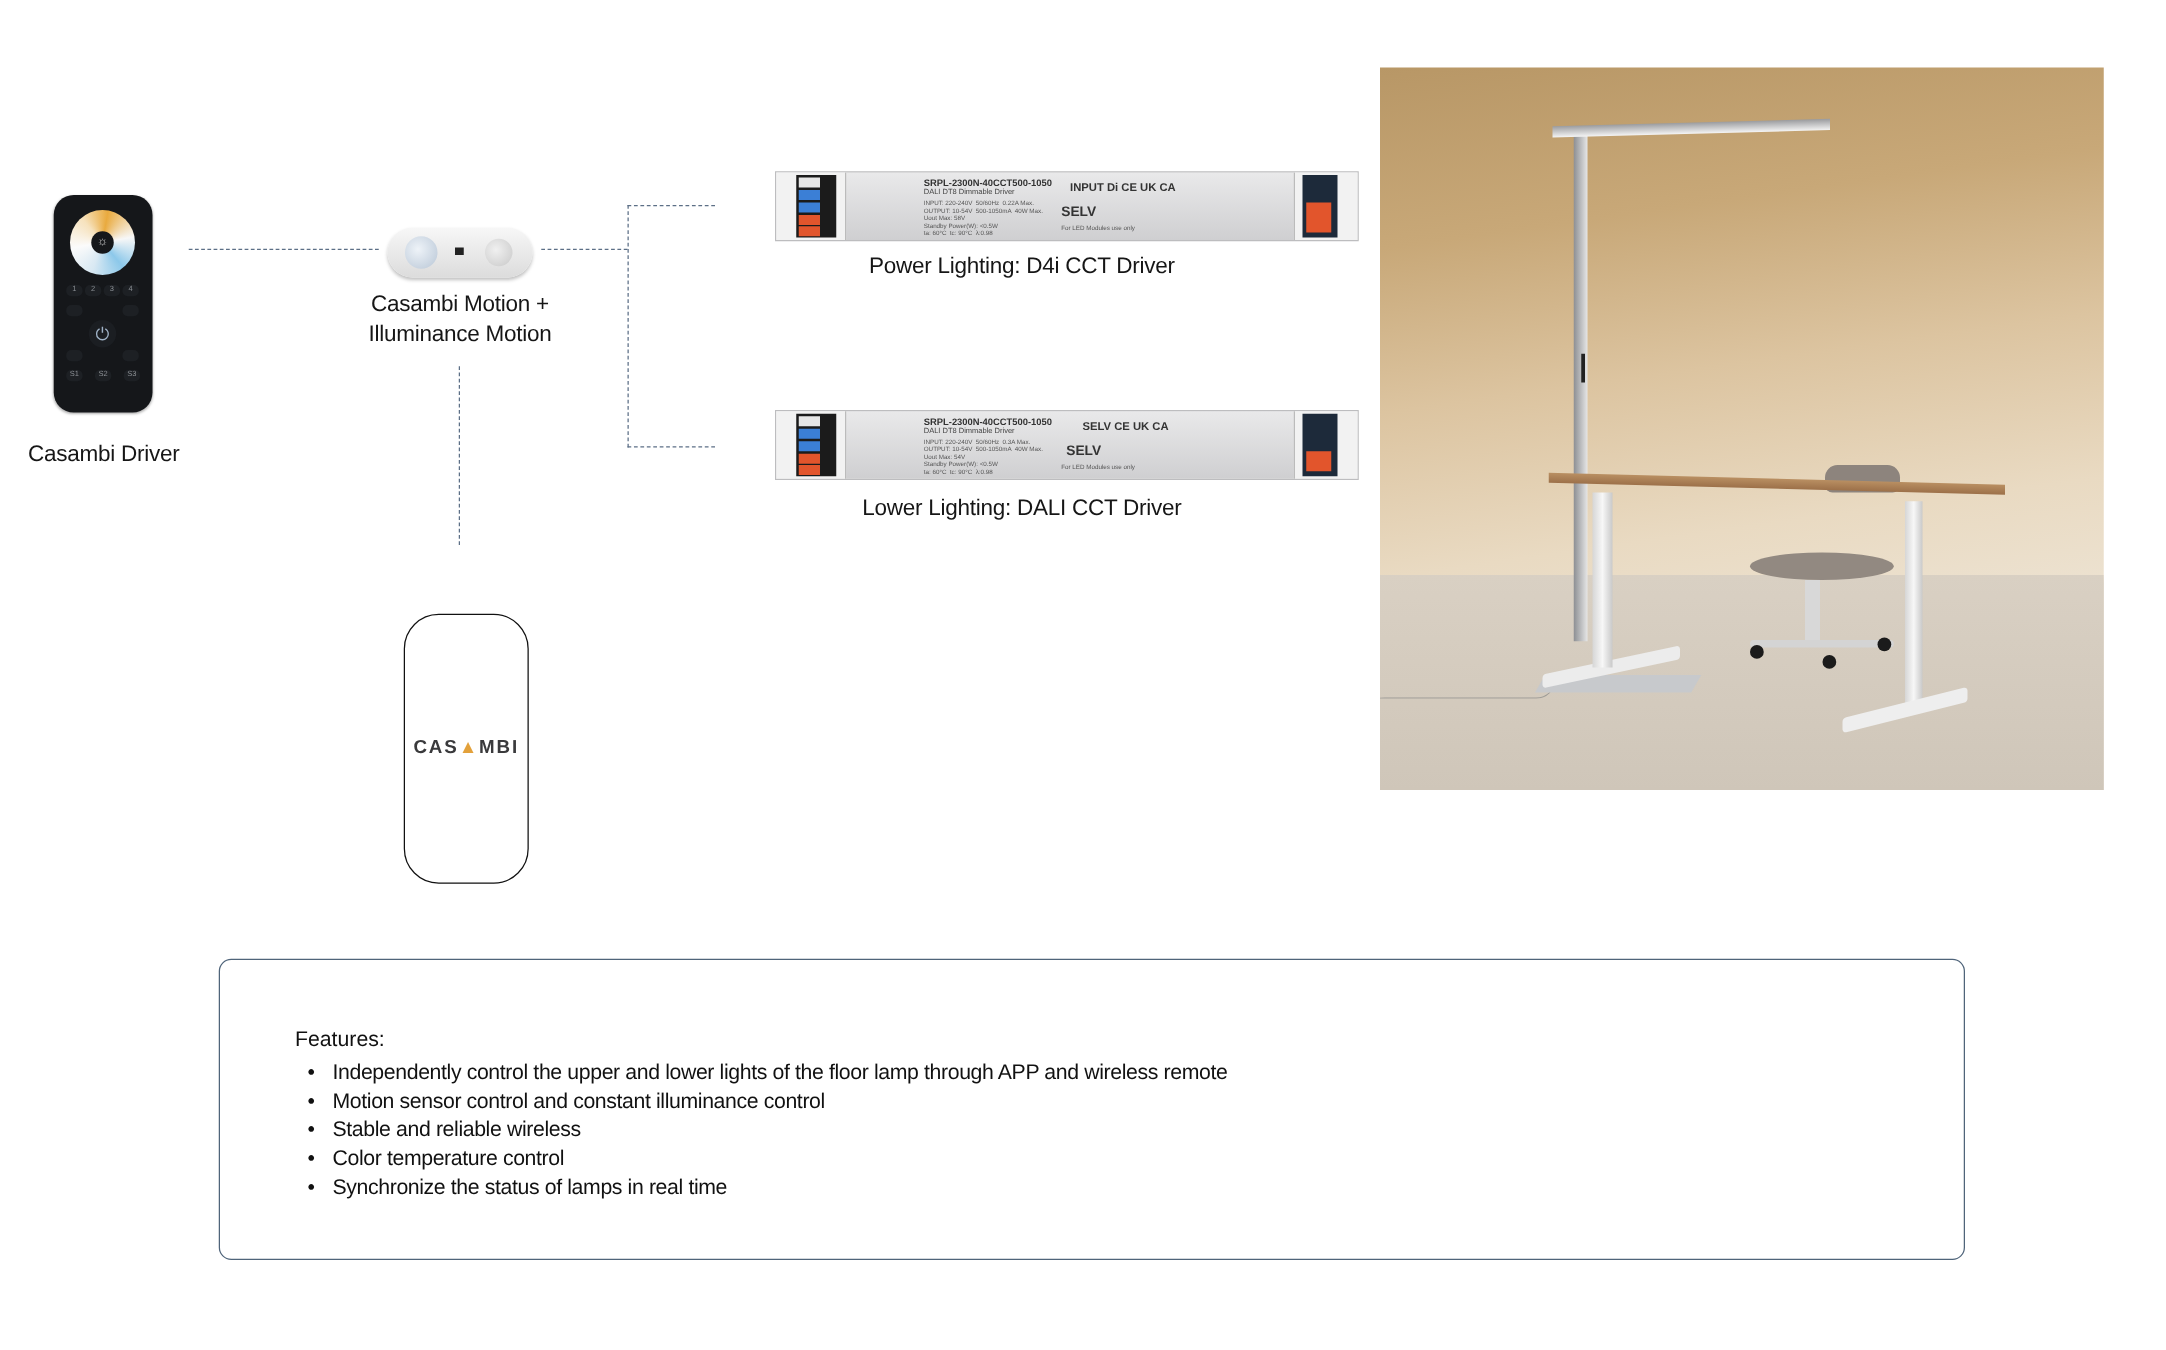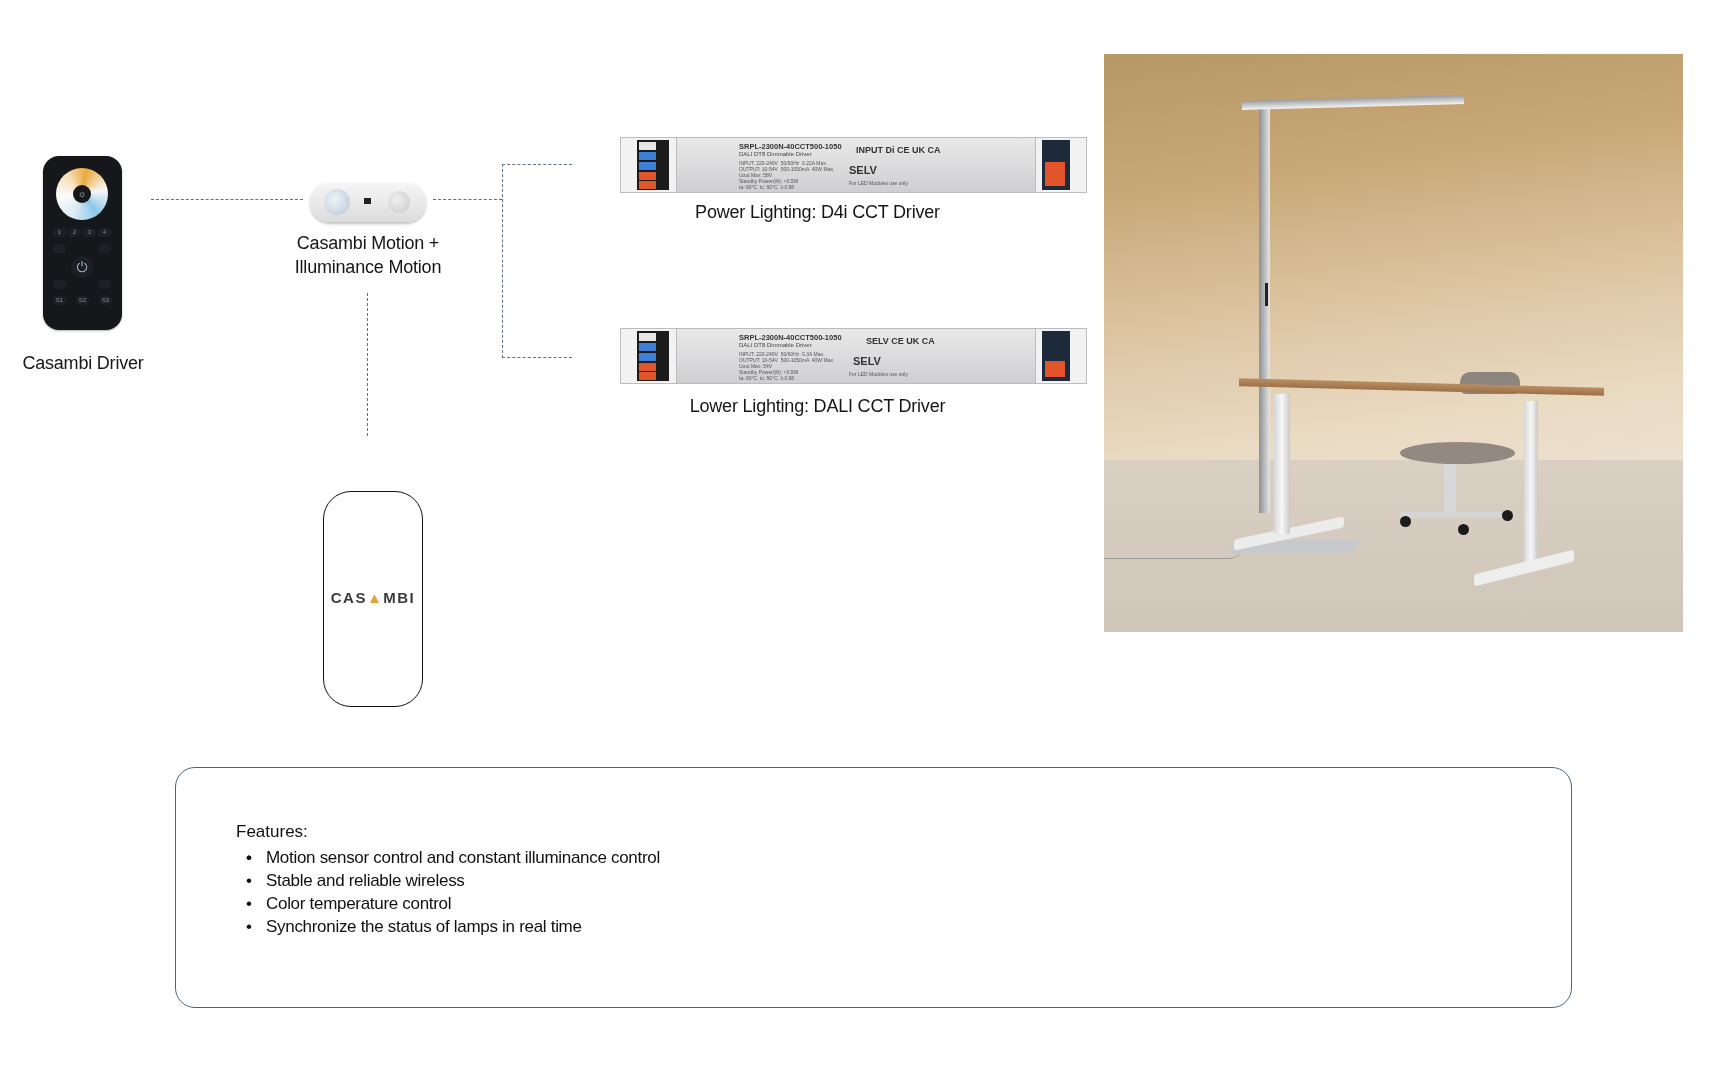--- a/index.html
+++ b/index.html
@@ -57,21 +57,21 @@
   .plate { position:absolute; left:128px; top:486px; width:125px; height:14px; background:#c7c9cc; transform:skewX(-30deg); }
   .foot2 { position:absolute; left:370px; top:508px; width:100px; height:12px; background:#eeeeee; transform:skewY(-14deg); border-radius:3px; }
   .chairback { position:absolute; left:356px; top:318px; width:60px; height:22px; background:#8d847d; border-radius:10px 10px 6px 6px; }
   .chairseat { position:absolute; left:296px; top:388px; width:115px; height:22px; background:#928981; border-radius:50%; }
   .chairpost { position:absolute; left:340px; top:410px; width:12px; height:50px; background:#d8d8d8; }
   .chairbase { position:absolute; left:296px; top:458px; width:115px; height:6px; background:#d4d4d4; border-radius:3px; }
   .wheel { position:absolute; width:11px; height:11px; border-radius:50%; background:#1b1b1b; }
   .cable { position:absolute; left:0; top:490px; width:140px; height:14px; border-bottom:1.5px solid #9c9a96; border-radius:0 0 60px 0; }
 
   
-  .features { position:absolute; left:175px; top:767px; width:1395px; height:239px; border:1.3px solid #4f647a; border-radius:20px; background:#fff; }
+  .features { position:absolute; left:175px; top:767px; width:1395px; height:239px; border:1.3px solid #4f647a; border-radius:10px; background:#fff; }
   .features .title { position:absolute; left:60px; top:54px; font-size:17px; color:#111; }
   .features ul { position:absolute; left:60px; top:78px; margin:0; padding:0 0 0 30px; list-style:none; }
   .features li { position:relative; font-size:17px; line-height:23px; color:#111; letter-spacing:-0.3px; }
   .features li .bullet { position:absolute; left:-20px; top:0; }
 </style>
 </head>
 <body>
 
 <div class="remote">
   <div class="wheel"></div>
@@ -187,19 +187,19 @@
   <div class="wheel" style="left:354px;top:470px"></div>
   <div class="wheel" style="left:398px;top:456px"></div>
   <div class="desktop"></div>
   <div class="deskleg2"></div>
   <div class="foot2"></div>
 </div>
 
 <div class="features">
   <div class="title">Features:</div>
   <ul>
-    <li><span class="bullet">•</span></li>
+    <li><span class="bullet">•</span><span>Independently control the upper and lower lights of the floor lamp through APP and wireless remote</span></li>
     <li><span class="bullet">•</span><span>Motion sensor control and constant illuminance control</span></li>
     <li><span class="bullet">•</span><span>Stable and reliable wireless</span></li>
     <li><span class="bullet">•</span><span>Color temperature control</span></li>
     <li><span class="bullet">•</span><span>Synchronize the status of lamps in real time</span></li>
   </ul>
 </div>
 
 </body></html>

